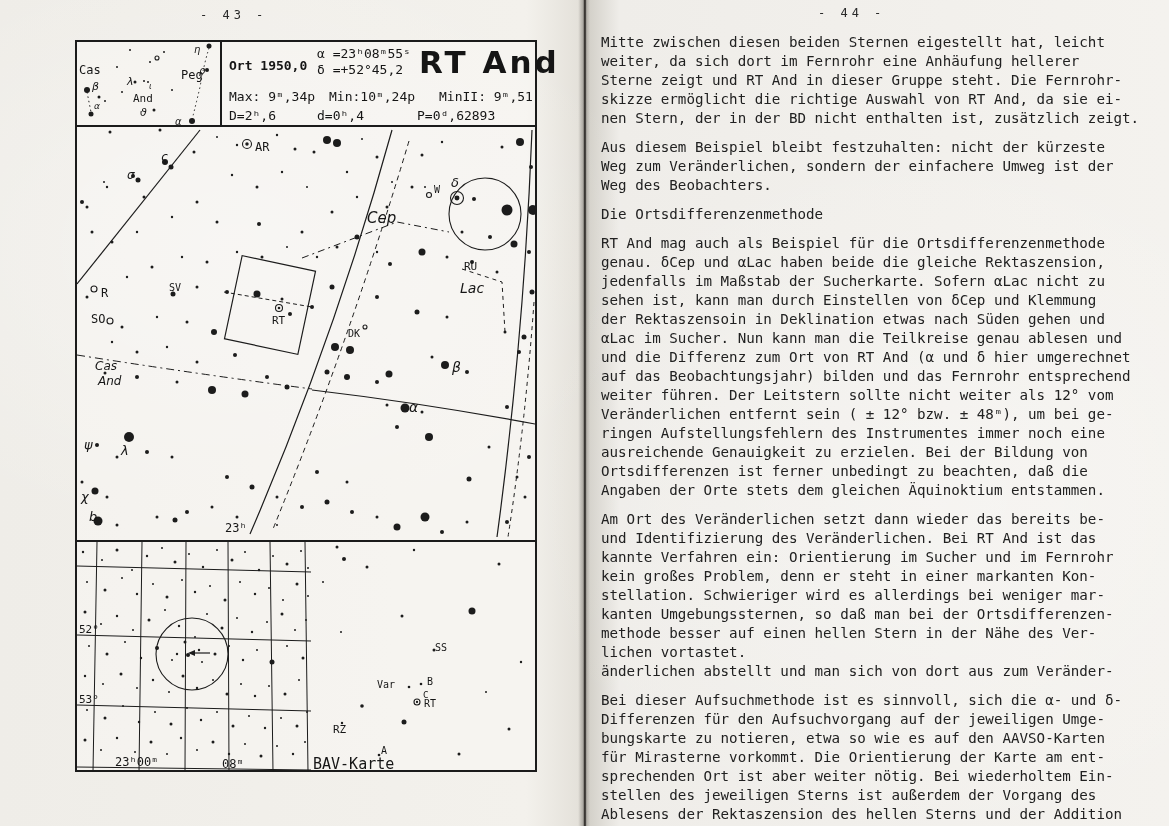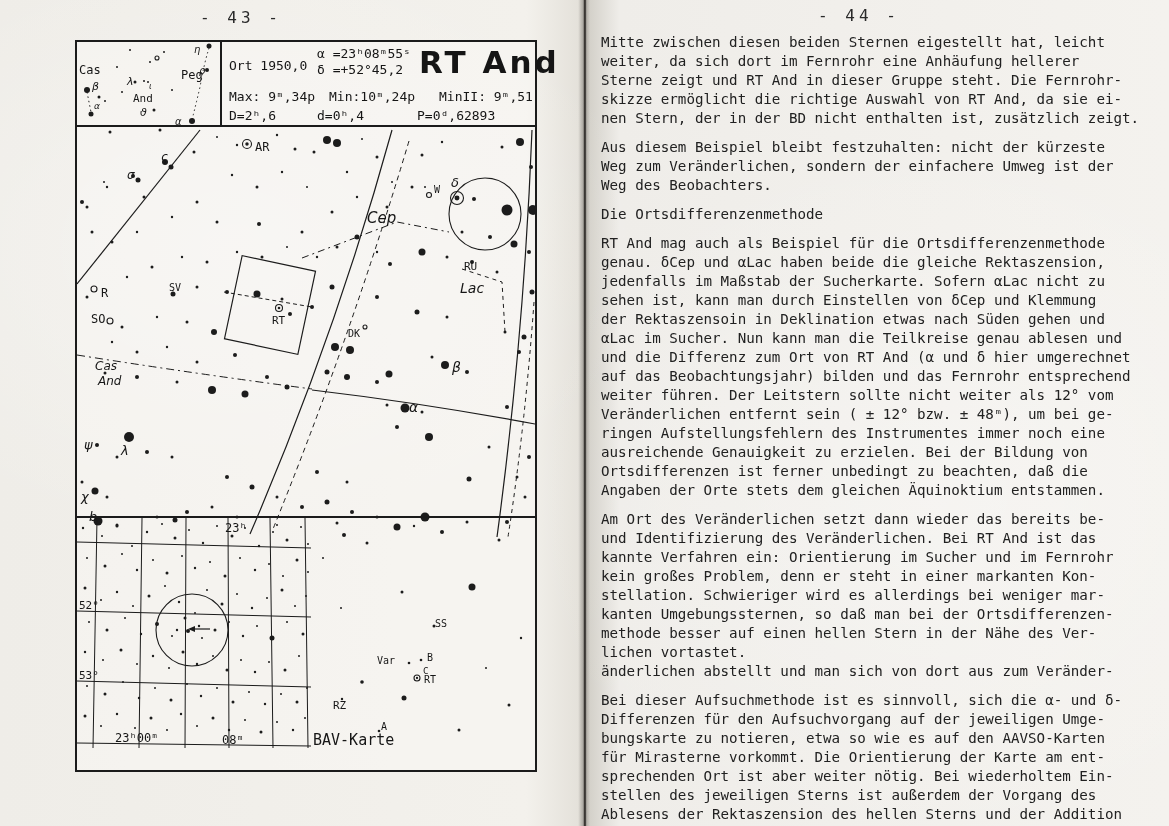--- a/index.html
+++ b/index.html
@@ -12,41 +12,41 @@
   .sheet{position:absolute;inset:0;
     background:
       radial-gradient(ellipse 700px 500px at 20% 30%, rgba(255,255,255,.35), transparent 60%),
       radial-gradient(ellipse 700px 600px at 80% 60%, rgba(255,255,255,.3), transparent 60%),
       linear-gradient(90deg,#efede8 0%,#f3f1ec 45%,#e4e1da 49.5%,#cfccc4 50%,#efede9 53%,#f4f2ee 100%);
   }
   .gutter{position:absolute;left:578px;top:0;width:12px;height:826px;
     background:linear-gradient(90deg,rgba(60,55,50,0) 0%,rgba(60,55,50,.25) 40%,rgba(30,28,25,.65) 55%,rgba(60,55,50,.18) 75%,rgba(60,55,50,0) 100%);}
   .gutter-line{position:absolute;left:584px;top:0;width:2px;height:826px;background:rgba(25,22,20,.55);}
 
-  .pageno{position:absolute;font-size:16px;letter-spacing:4px;color:#2a2a2a;text-align:center;}
+  .pageno{position:absolute;font-size:12px;letter-spacing:4px;color:#2a2a2a;text-align:center;}
   #pageno-left{left:200px;top:8px;}
   #pageno-right{left:818px;top:6px;}
 
   
   .chartbox{position:absolute;left:75px;top:40px;width:462px;height:732px;
     border:2px solid #1b1b1b;background:rgba(250,249,246,.45);box-sizing:border-box;}
   .hdr{position:absolute;left:0;top:0;width:100%;height:85px;border-bottom:2px solid #1b1b1b;box-sizing:border-box;}
   .hdr-divider{position:absolute;left:143px;top:0;width:2px;height:85px;background:#1b1b1b;}
   .hdr-text{position:absolute;font-size:13px;white-space:nowrap;color:#151515;}
-  #h-ort{left:152px;top:16px;}
+  #h-ort{left:152px;top:16px;font-weight:bold;}
   #h-ra{left:240px;top:4px;}
   #h-dec{left:240px;top:20px;}
   #h-name{left:342px;top:2px;font-size:31px;font-weight:bold;letter-spacing:3px;font-family:"DejaVu Sans","Liberation Sans",sans-serif;}
   #h-max{left:152px;top:47px;} #h-min{left:252px;top:47px;} #h-min2{left:362px;top:47px;}
   #h-D{left:152px;top:66px;} #h-d{left:240px;top:66px;} #h-P{left:340px;top:66px;}
 
   .svgwrap{position:absolute;}
   #wrap-minimap{left:0;top:0;width:141px;height:83px;}
   #wrap-main{left:0;top:85px;width:458px;height:413px;border-radius:16px;}
-  #wrap-bottom{left:0;top:474px;width:458px;height:230px;border-top:2px solid #1b1b1b;}
+  #wrap-bottom{left:0;top:498px;width:458px;height:230px;border-top:2px solid #1b1b1b;}
   #wrap-grid{position:absolute;left:0;top:0;width:234px;height:230px;}
   #wrap-corner{position:absolute;left:234px;top:0;width:224px;height:230px;}
   svg{display:block}
   svg text{fill:#161616;}
   .ink{stroke:#1c1c1c;fill:none;}
 
   
   #text44{position:absolute;left:589px;top:33px;width:556px;color:#212121;}
   #text44 .para{margin:0 0 10px 12px;}
   #text44 .line{white-space:pre;font-size:14.2px;line-height:19px;}

